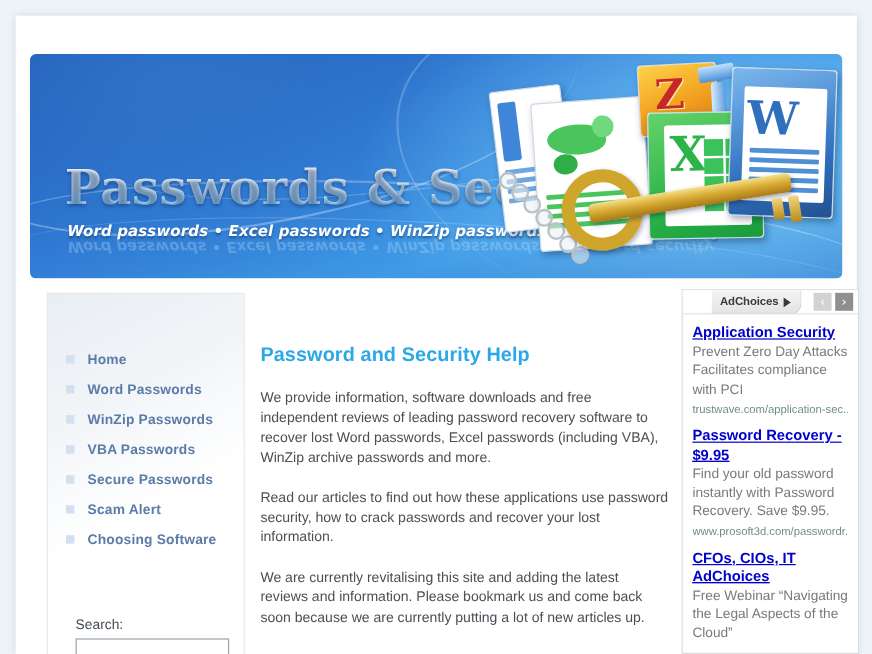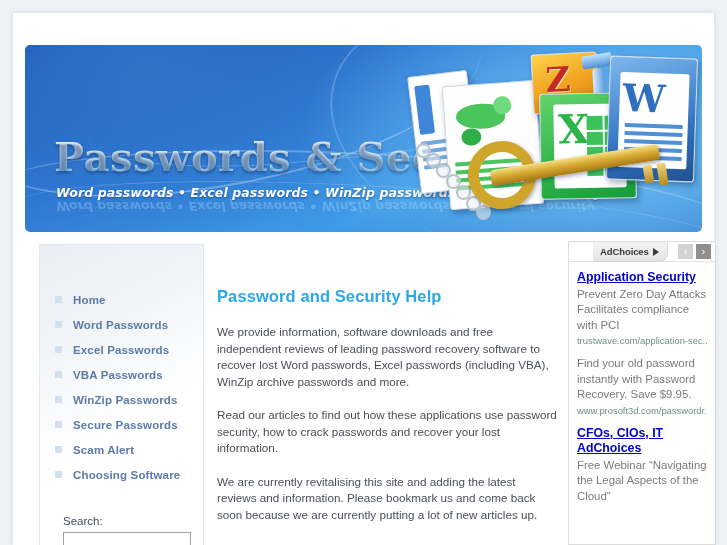--- a/index.html
+++ b/index.html
@@ -505,29 +505,25 @@
         <a class="nav-item">
           <span class="nav-bullet"></span>
           <span class="nav-label">Home</span>
         </a>
         <a class="nav-item">
           <span class="nav-bullet"></span>
           <span class="nav-label">Word Passwords</span>
         </a>
         <a class="nav-item">
           <span class="nav-bullet"></span>
-          <span class="nav-label">Excel Passwords</span>
+          <span class="nav-label">WinZip Passwords</span>
         </a>
         <a class="nav-item">
           <span class="nav-bullet"></span>
           <span class="nav-label">VBA Passwords</span>
-        </a>
-        <a class="nav-item">
-          <span class="nav-bullet"></span>
-          <span class="nav-label">WinZip Passwords</span>
         </a>
         <a class="nav-item">
           <span class="nav-bullet"></span>
           <span class="nav-label">Secure Passwords</span>
         </a>
         <a class="nav-item">
           <span class="nav-bullet"></span>
           <span class="nav-label">Scam Alert</span>
         </a>
         <a class="nav-item">
@@ -562,20 +558,21 @@
       </div>
 
       <div id="ad-list">
         <div class="ad-block">
           <div class="ad-title">Application Security</div>
           <div class="ad-desc">Prevent Zero Day Attacks Facilitates compliance with PCI</div>
           <div class="ad-url">trustwave.com/application-sec...</div>
         </div>
 
         <div class="ad-block">
+          <div class="ad-title"><span>Password Recovery - </span><span class="u">$9.95</span></div>
           <div class="ad-desc">Find your old password instantly with Password Recovery. Save $9.95.</div>
           <div class="ad-url">www.prosoft3d.com/passwordr...</div>
         </div>
 
         <div class="ad-block">
           <div class="ad-title"><span>CFOs, CIOs, IT </span><span class="u">AdChoices</span></div>
           <div class="ad-desc">Free Webinar “Navigating the Legal Aspects of the Cloud”</div>
         </div>
       </div>
     </div>

